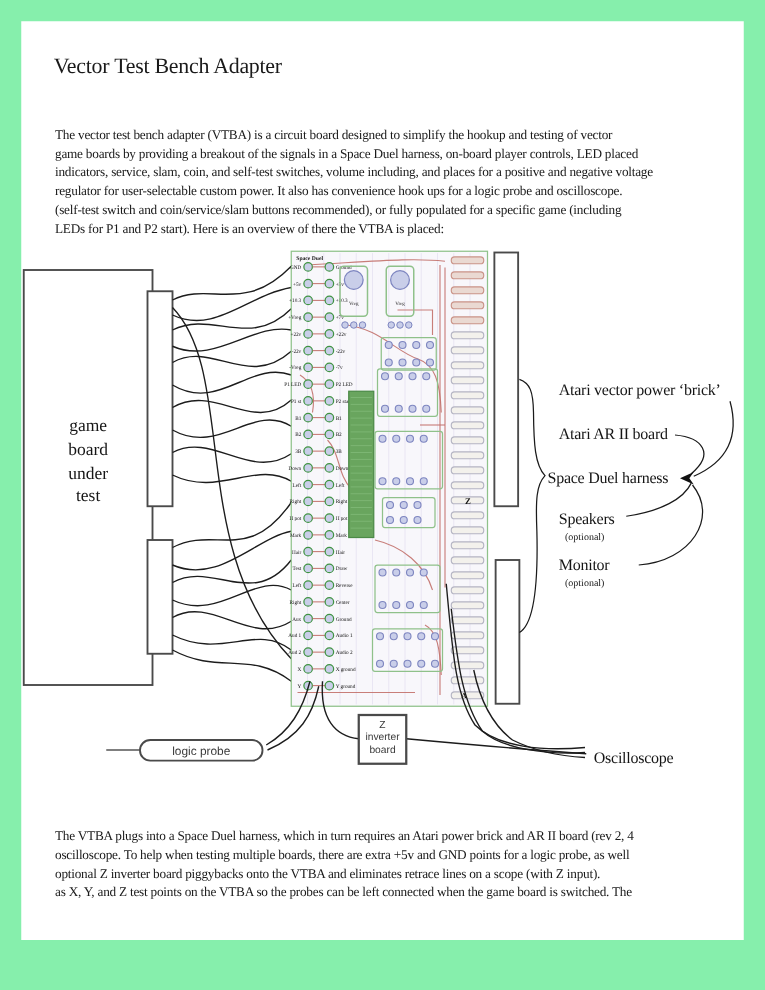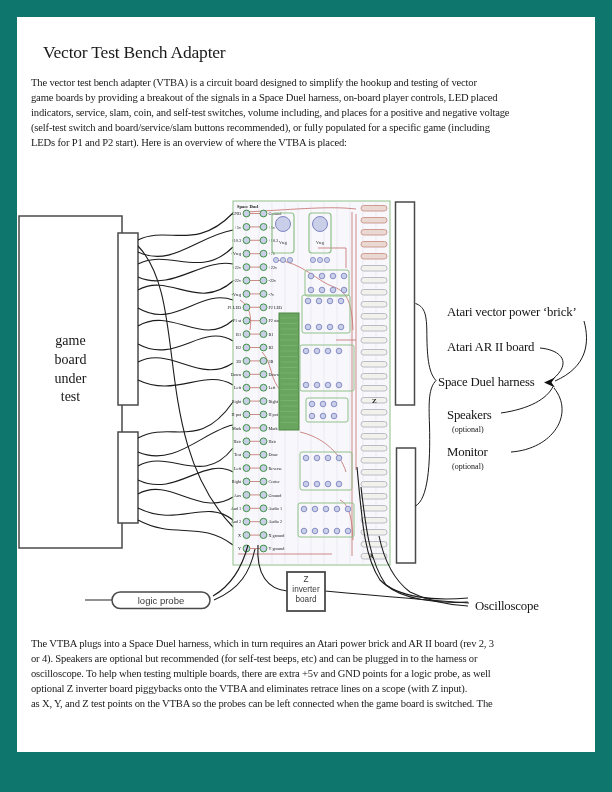--- a/index.html
+++ b/index.html
@@ -1,22 +1,22 @@
 <!DOCTYPE html>
 <html><head>
 <meta charset="utf-8">
 <style>
   html,body{margin:0;padding:0;background:#000;}
-  .canvas{position:relative;width:612px;height:792px;background:#0f766e;overflow:hidden;
+  .canvas{position:relative;width:612px;height:792px;background:#86efac;overflow:hidden;
           font-family:"Liberation Serif",serif;}
   .page{position:absolute;left:17px;top:17px;width:578px;height:735px;background:#ffffff;}
   .title{position:absolute;left:43px;top:42px;font-size:17.5px;letter-spacing:-0.2px;
          color:#1a1a1a;white-space:nowrap;}
-  .para{position:absolute;left:31px;color:#1a1a1a;font-size:10.6px;letter-spacing:-0.18px;
-        line-height:15.1px;white-space:nowrap;}
+  .para{position:absolute;left:44px;color:#1a1a1a;font-size:10.6px;letter-spacing:-0.18px;
+        line-height:15.1px;white-space:nowrap;margin-top:26px;}
   .p1{top:75px;}
   .p2{top:636px;}
   svg.overlay{position:absolute;left:0;top:0;width:612px;height:792px;}
   svg text{font-family:"Liberation Serif",serif;fill:#151515;}
   svg text.sans{font-family:"Liberation Sans",sans-serif;fill:#3a3a3a;}
   svg text.small{font-size:8px;}
   svg text.rlabel{font-size:12.8px;letter-spacing:-0.2px;}
   .boxline{fill:#ffffff;stroke:#4a4a4a;stroke-width:1.5;}
   .wire{fill:none;stroke:#1c1c1c;stroke-width:1.1;}
   .curve{fill:none;stroke:#1a1a1a;stroke-width:1;}
@@ -26,22 +26,23 @@
 
 <div class="canvas">
   <div class="page"></div>
 
   <div class="title">Vector Test Bench Adapter</div>
 
   <div class="para p1">
     <div>The vector test bench adapter (VTBA) is a circuit board designed to simplify the hookup and testing of vector</div>
     <div>game boards by providing a breakout of the signals in a Space Duel harness, on-board player controls, LED placed</div>
     <div>indicators, service, slam, coin, and self-test switches, volume including, and places for a positive and negative voltage</div>
-    <div>(self-test switch and board/service/slam buttons recommended), or fully populated for a specific game (including</div>
-    <div>LEDs for P1 and P2 start). Here is an overview of where the VTBA is placed:</div>
+    <div>regulator for user-selectable custom power. It also has convenience hook ups for a logic probe and oscilloscope.</div>
+    <div>(self-test switch and coin/service/slam buttons recommended), or fully populated for a specific game (including</div>
+    <div>LEDs for P1 and P2 start). Here is an overview of there the VTBA is placed:</div>
   </div>
 
   <svg class="overlay" viewBox="0 0 612 792">
 
     <g>
       <rect class="boxline" x="19" y="216" width="103" height="332"></rect>
       <text x="70.5" y="345" font-size="14" text-anchor="middle">game</text>
       <text x="70.5" y="364" font-size="14" text-anchor="middle">board</text>
       <text x="70.5" y="383" font-size="14" text-anchor="middle">under</text>
       <text x="70.5" y="401" font-size="14" text-anchor="middle">test</text>
@@ -439,19 +440,18 @@
     <text x="447" y="351" class="rlabel">Atari AR II board</text>
     <text x="438" y="386" class="rlabel">Space Duel harness</text>
     <text x="447" y="419" class="rlabel">Speakers</text>
     <text x="452" y="432" class="small">(optional)</text>
     <text x="447" y="456" class="rlabel">Monitor</text>
     <text x="452" y="469" class="small">(optional)</text>
     <text x="475" y="610" class="rlabel">Oscilloscope</text>
   </svg>
 
   <div class="para p2">
-    <div>The VTBA plugs into a Space Duel harness, which in turn requires an Atari power brick and AR II board (rev 2, 3</div>
-    <div>or 4). Speakers are optional but recommended (for self-test beeps, etc) and can be plugged in to the harness or</div>
+    <div>The VTBA plugs into a Space Duel harness, which in turn requires an Atari power brick and AR II board (rev 2, 4</div>
     <div>oscilloscope. To help when testing multiple boards, there are extra +5v and GND points for a logic probe, as well</div>
     <div>optional Z inverter board piggybacks onto the VTBA and eliminates retrace lines on a scope (with Z input).</div>
     <div>as X, Y, and Z test points on the VTBA so the probes can be left connected when the game board is switched. The</div>
   </div>
 </div>
 
 </body></html>

